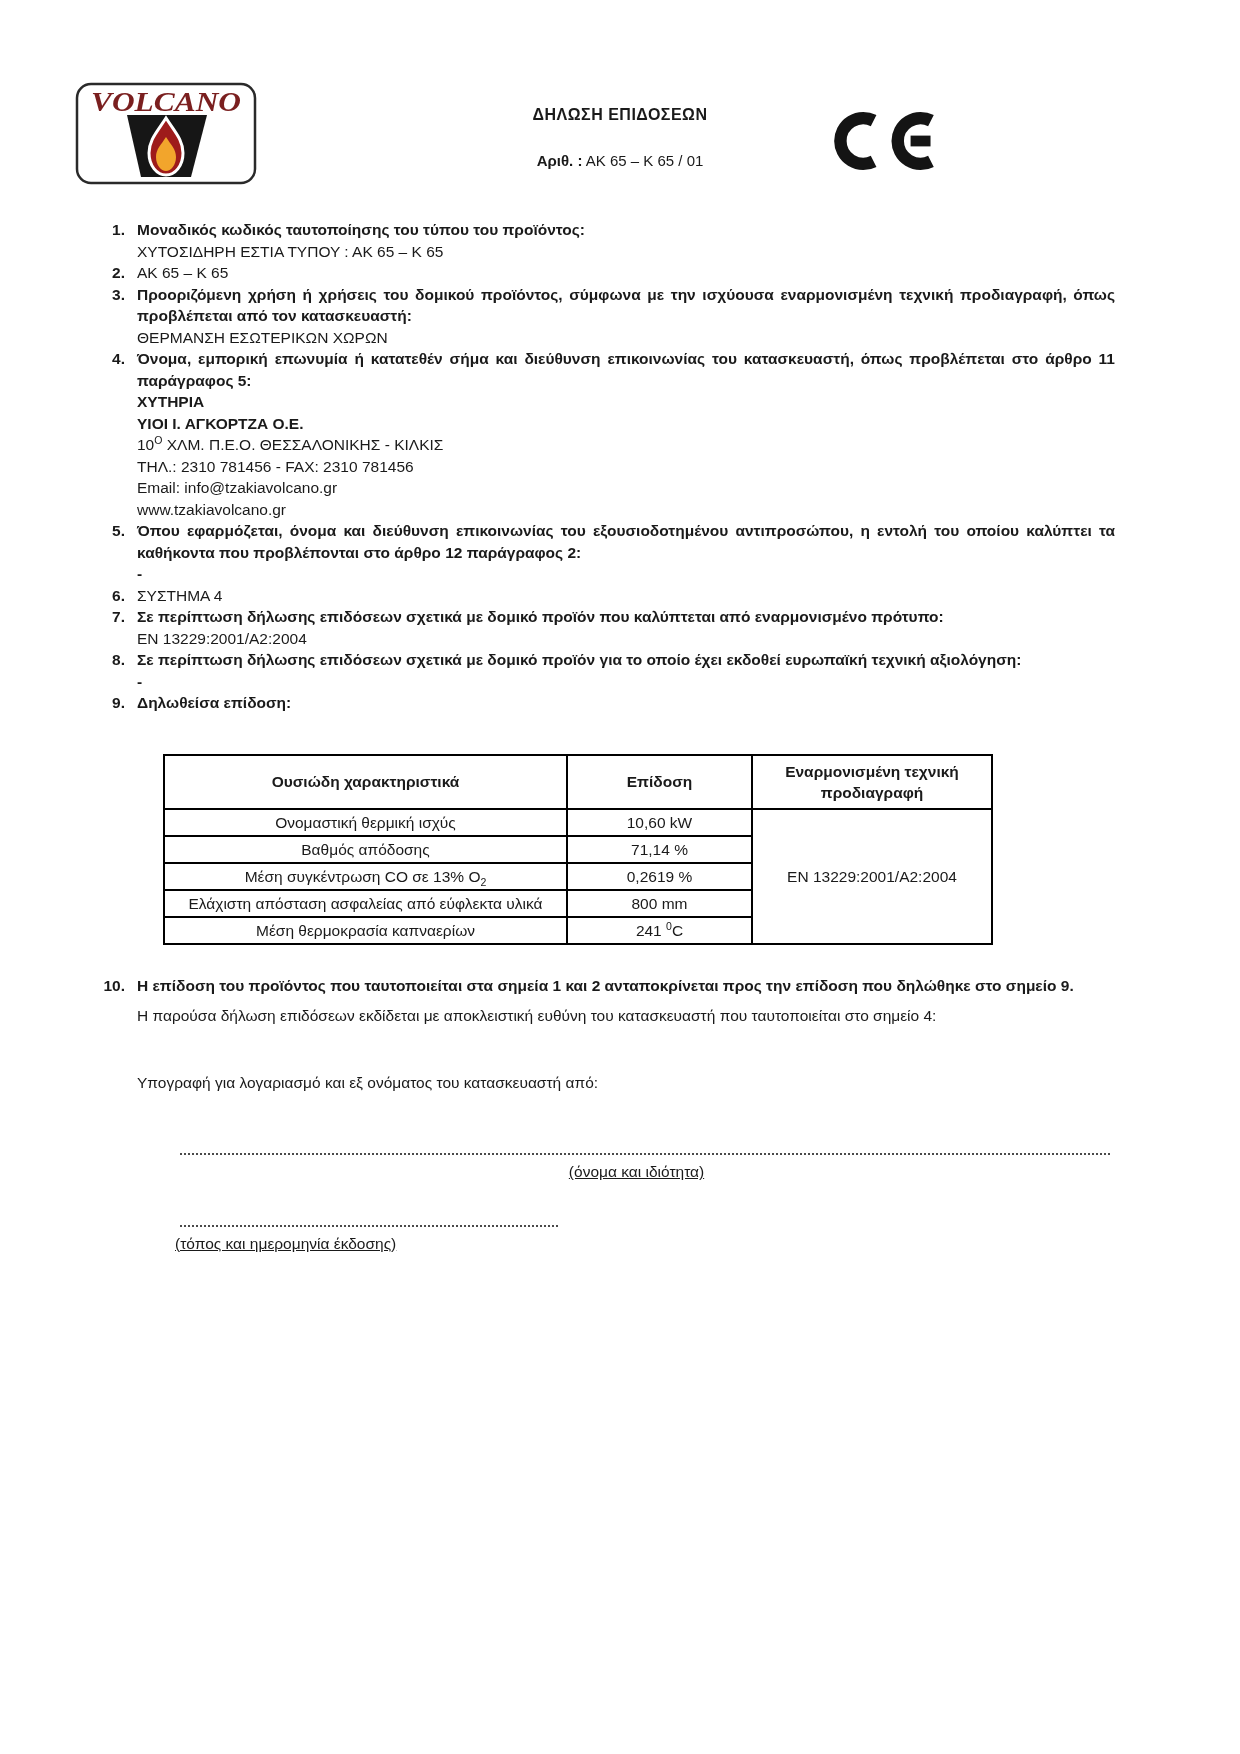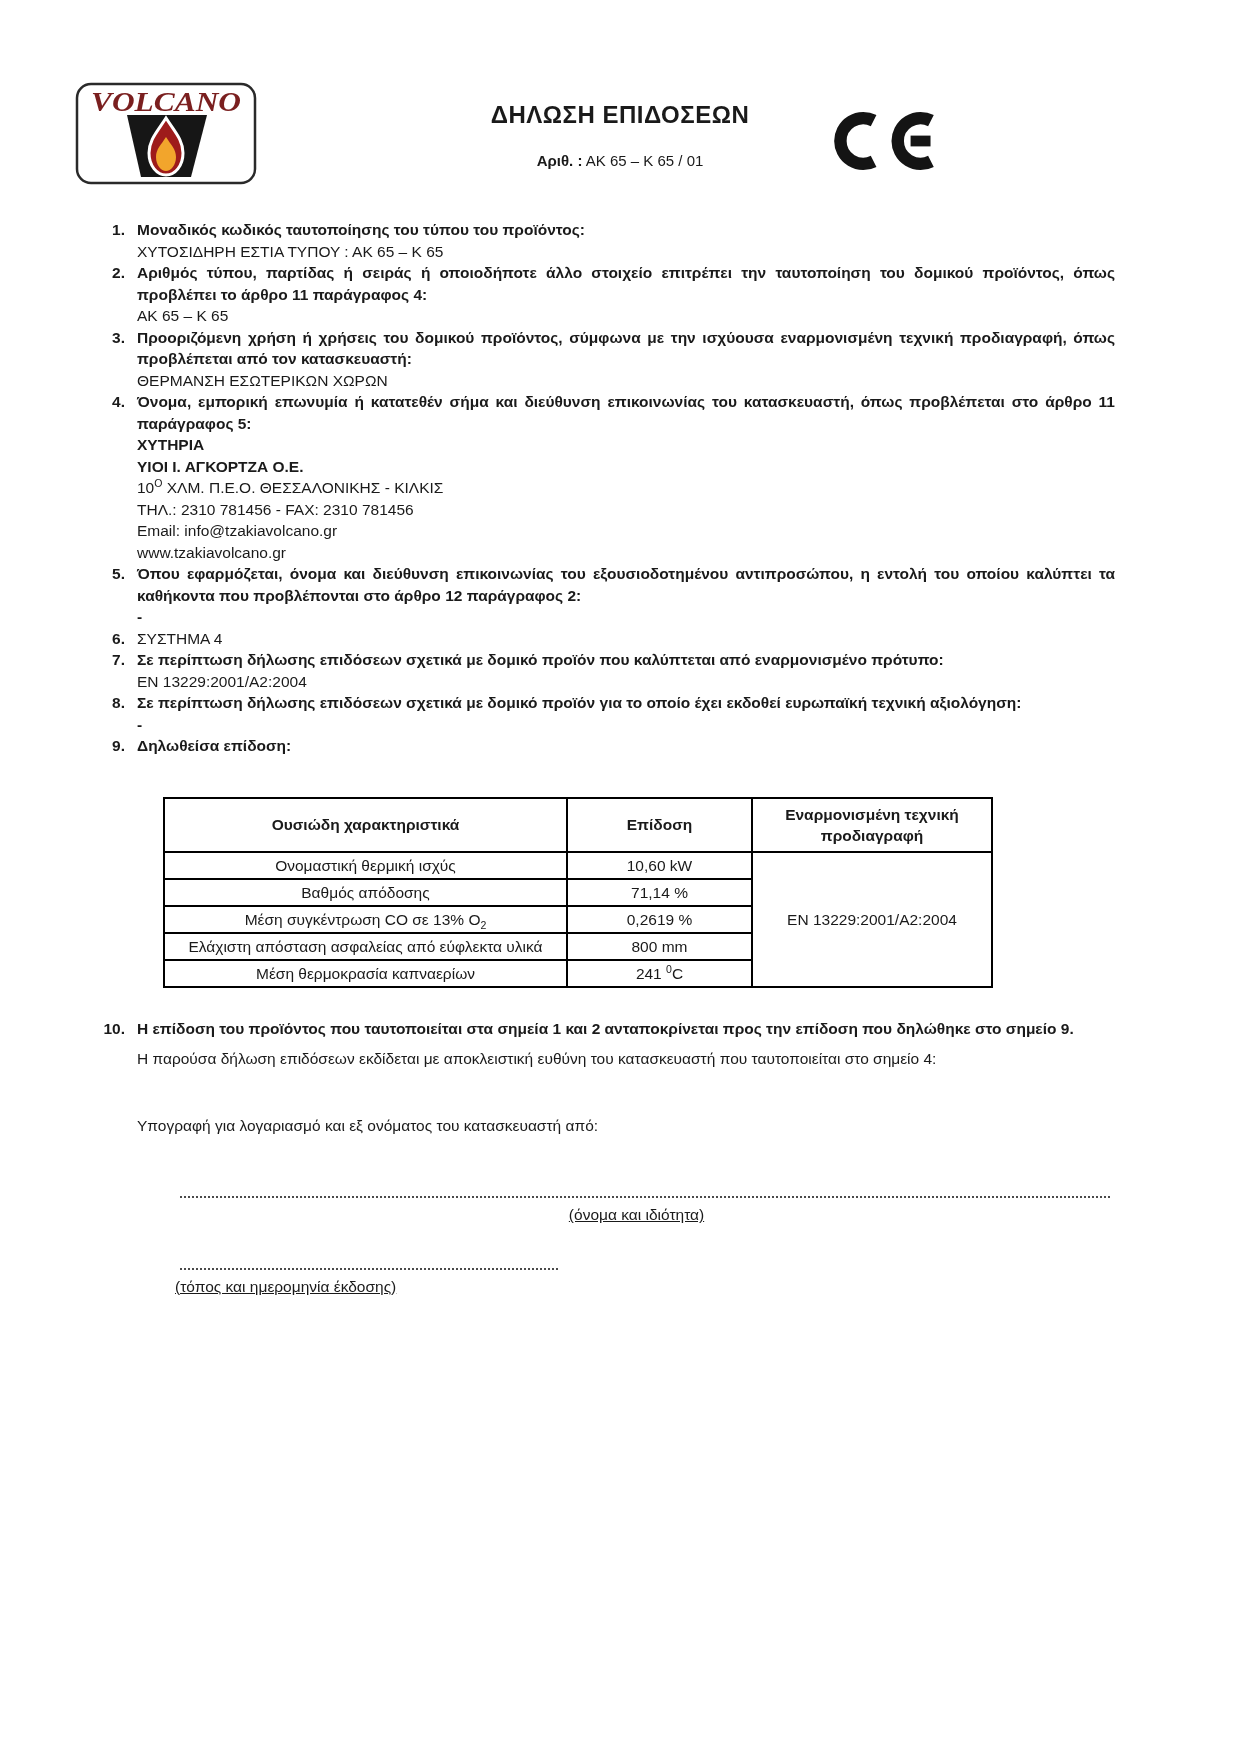--- a/index.html
+++ b/index.html
@@ -9,21 +9,21 @@
     width:1240px; height:1404px; position:relative; background:#ffffff;
     overflow:hidden; margin:0 auto;
     font-size:15.5px; line-height:21.5px;
   }
   .content { padding:0 125px 0 95px; }
 
   
   .header { position:relative; height:103px; margin-top:82px; }
   .logo-box { position:absolute; left:75px; top:0; width:182px; height:103px; }
   .title-block { position:absolute; left:0; right:0; top:0; text-align:center; }
-  .doc-title { font-size:24px; font-weight:bold; margin-top:22px; letter-spacing:0.5px; }
+  .doc-title { font-size:16px; font-weight:bold; margin-top:22px; letter-spacing:0.5px; }
   .doc-no { font-size:15px; margin-top:24px; }
   .doc-no .lbl { font-weight:bold; }
   .ce-box { position:absolute; left:830px; top:26px; width:108px; height:66px; }
 
   
   .list { margin-top:34px; }
   .item { display:flex; }
   .num { width:42px; padding-right:12px; text-align:right; font-weight:bold; flex:0 0 42px; }
   .ibody { flex:1; }
   .h { font-weight:bold; text-align:justify; }
@@ -104,21 +104,20 @@
         <span class="num">1.</span>
         <div class="ibody">
           <p class="h">Μοναδικός κωδικός ταυτοποίησης του τύπου του προϊόντος:</p>
           <p class="v">ΧΥΤΟΣΙΔΗΡΗ ΕΣΤΙΑ ΤΥΠΟΥ : ΑΚ 65 – Κ 65</p>
         </div>
       </div>
 
       <div class="item">
         <span class="num">2.</span>
         <div class="ibody">
-          <p class="h">Αριθμός τύπου, παρτίδας ή σειράς ή οποιοδήποτε άλλο στοιχείο επιτρέπει την ταυτοποίηση του δομικού προϊόντος, όπως προβλέπει το άρθρο 11 παράγραφος 4:</p>
           <p class="v">ΑΚ 65 – Κ 65</p>
         </div>
       </div>
 
       <div class="item">
         <span class="num">3.</span>
         <div class="ibody">
           <p class="h">Προοριζόμενη χρήση ή χρήσεις του δομικού προϊόντος, σύμφωνα με την ισχύουσα εναρμονισμένη τεχνική προδιαγραφή, όπως προβλέπεται από τον κατασκευαστή:</p>
           <p class="v">ΘΕΡΜΑΝΣΗ ΕΣΩΤΕΡΙΚΩΝ ΧΩΡΩΝ</p>
         </div>

